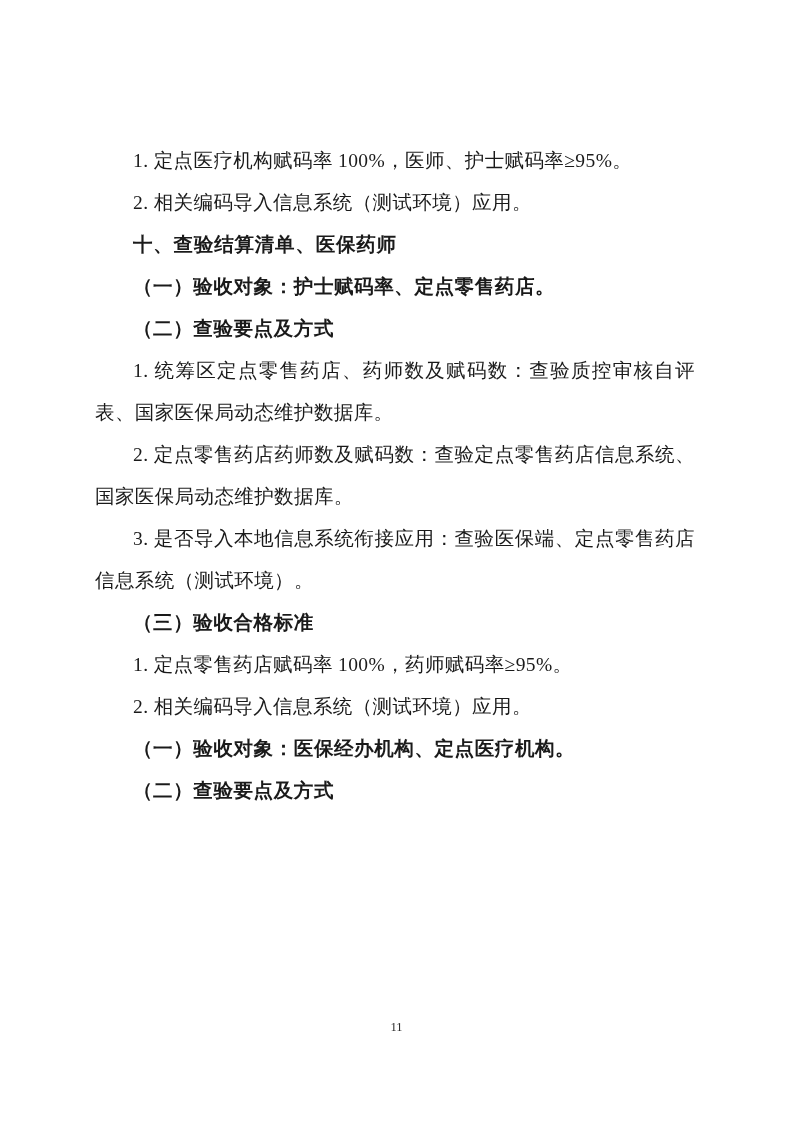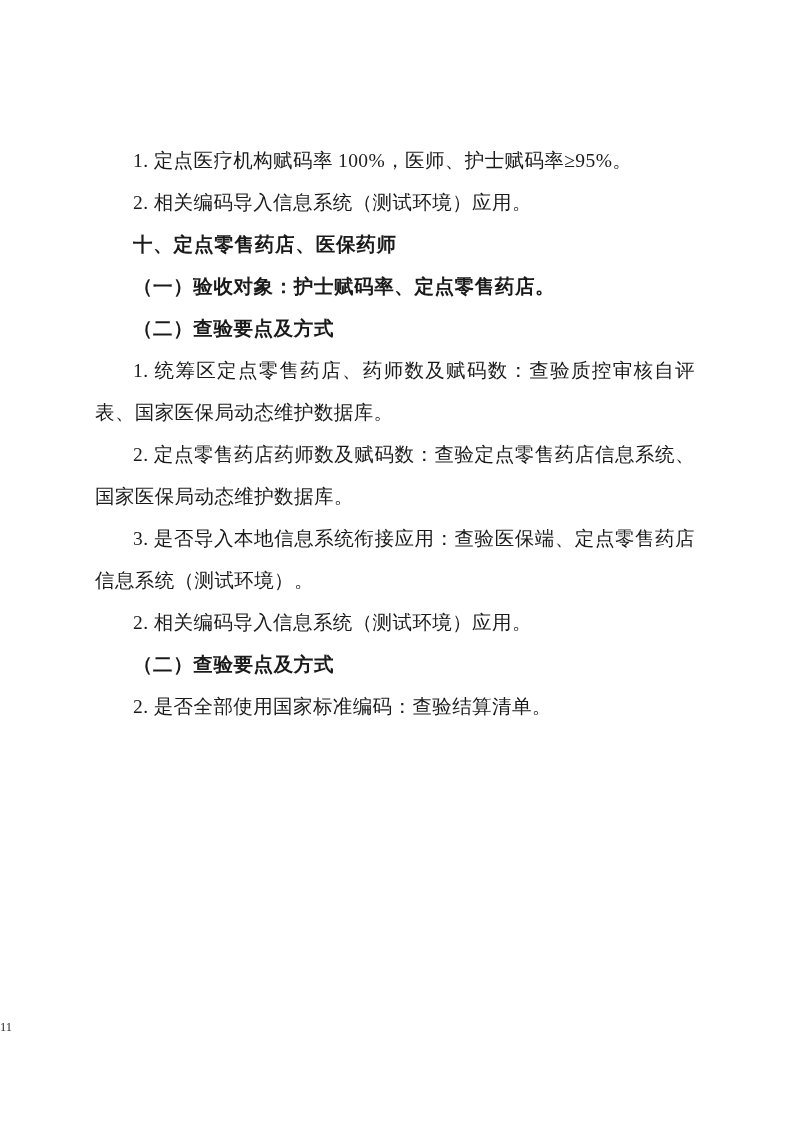--- a/index.html
+++ b/index.html
@@ -47,36 +47,39 @@
   p.subheading {
     font-weight: bold;
     text-indent: 38px;
     letter-spacing: 0.6px;
   }
   .page-number {
     position: absolute;
     left: 0;
     top: 1020px;
     width: 793px;
+    text-align: center;
     font-size: 12.5px;
     font-family: "Liberation Serif", "DejaVu Serif", serif;
     color: #2b2b2b;
   }
 </style>
 </head>
 <body>
 
 <div class="page">
   <div class="doc-body" id="doc-body">
       <p class="line indent">1. 定点医疗机构赋码率 100%，医师、护士赋码率≥95%。</p>
       <p class="line indent">2. 相关编码导入信息系统（测试环境）应用。</p>
-      <p class="line heading">十、定点零售药店、医保药师</p>
+      <p class="line heading">十、查验结算清单、医保药师</p>
       <p class="line subheading">（一）验收对象：护士赋码率、定点零售药店。</p>
       <p class="line subheading">（二）查验要点及方式</p>
       <p class="line indent">1. 统筹区定点零售药店、药师数及赋码数：查验质控审核自评表、国家医保局动态维护数据库。</p>
       <p class="line indent">2. 定点零售药店药师数及赋码数：查验定点零售药店信息系统、国家医保局动态维护数据库。</p>
       <p class="line indent">3. 是否导入本地信息系统衔接应用：查验医保端、定点零售药店信息系统（测试环境）。</p>
+      <p class="line subheading">（三）验收合格标准</p>
+      <p class="line indent">1. 定点零售药店赋码率 100%，药师赋码率≥95%。</p>
       <p class="line indent">2. 相关编码导入信息系统（测试环境）应用。</p>
+      <p class="line subheading">（一）验收对象：医保经办机构、定点医疗机构。</p>
       <p class="line subheading">（二）查验要点及方式</p>
-      <p class="line indent">2. 是否全部使用国家标准编码：查验结算清单。</p>
     </div>
   <div class="page-number">11</div>
 </div>
 
 </body></html>

